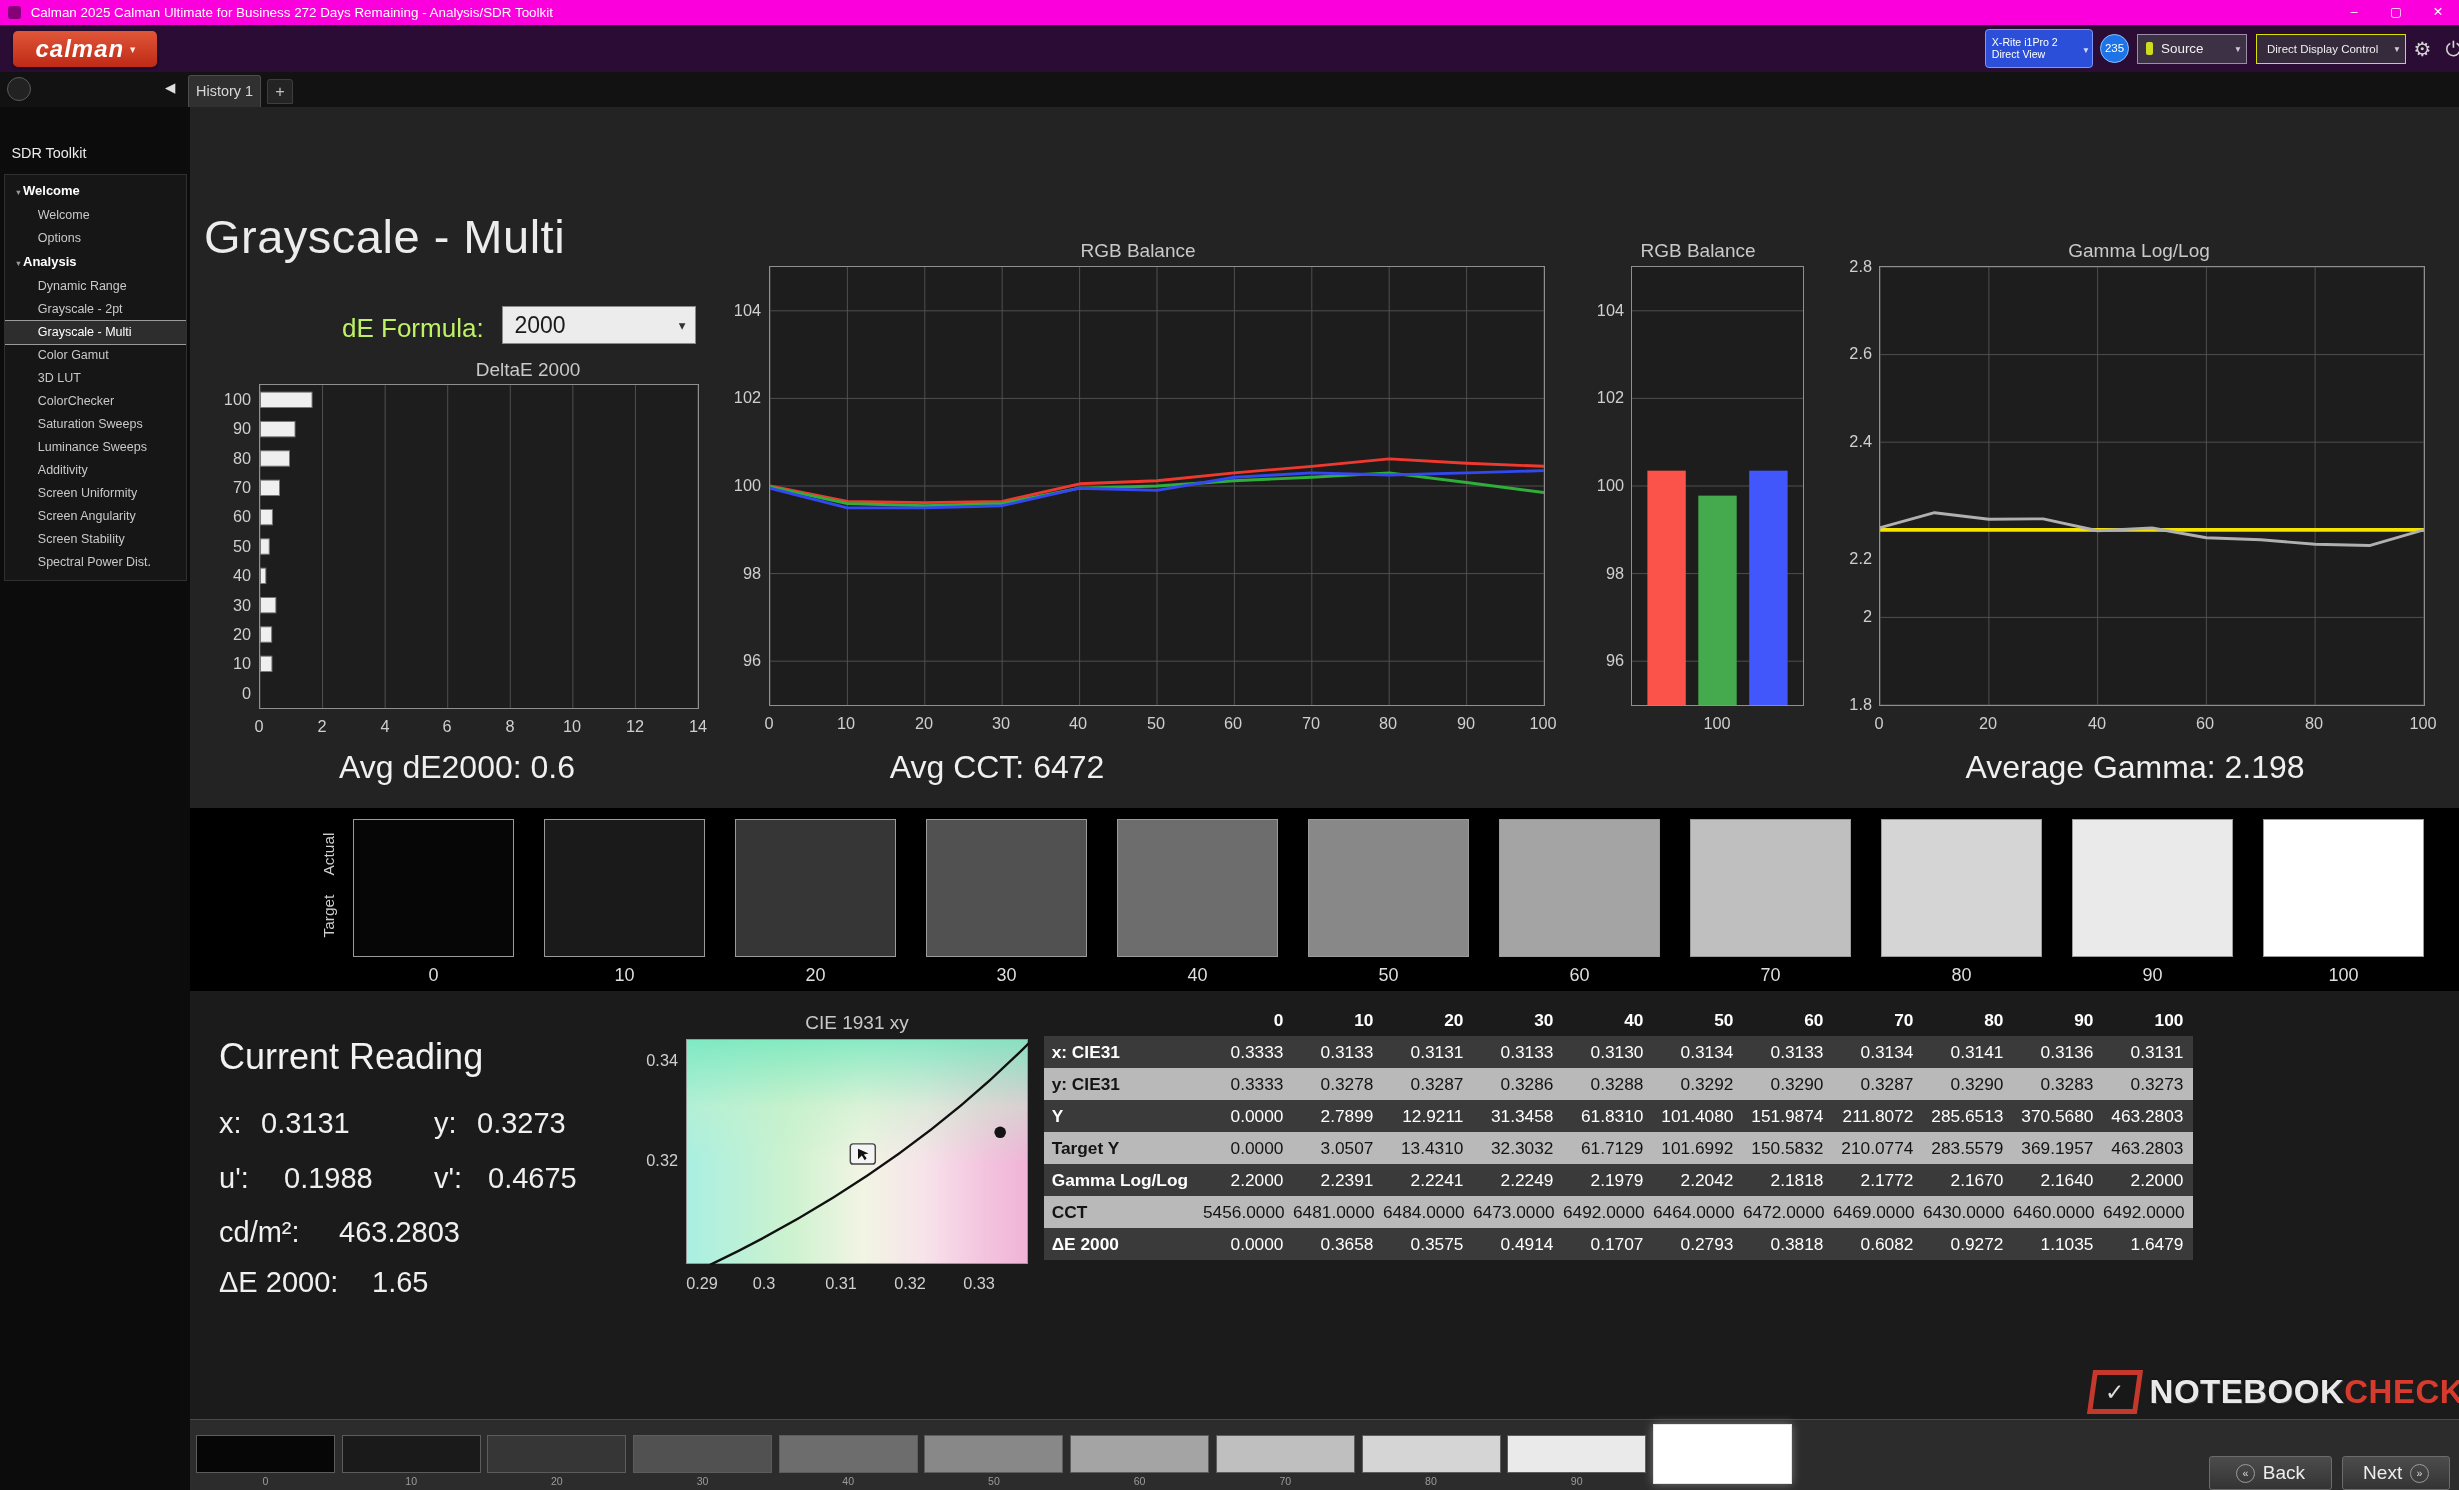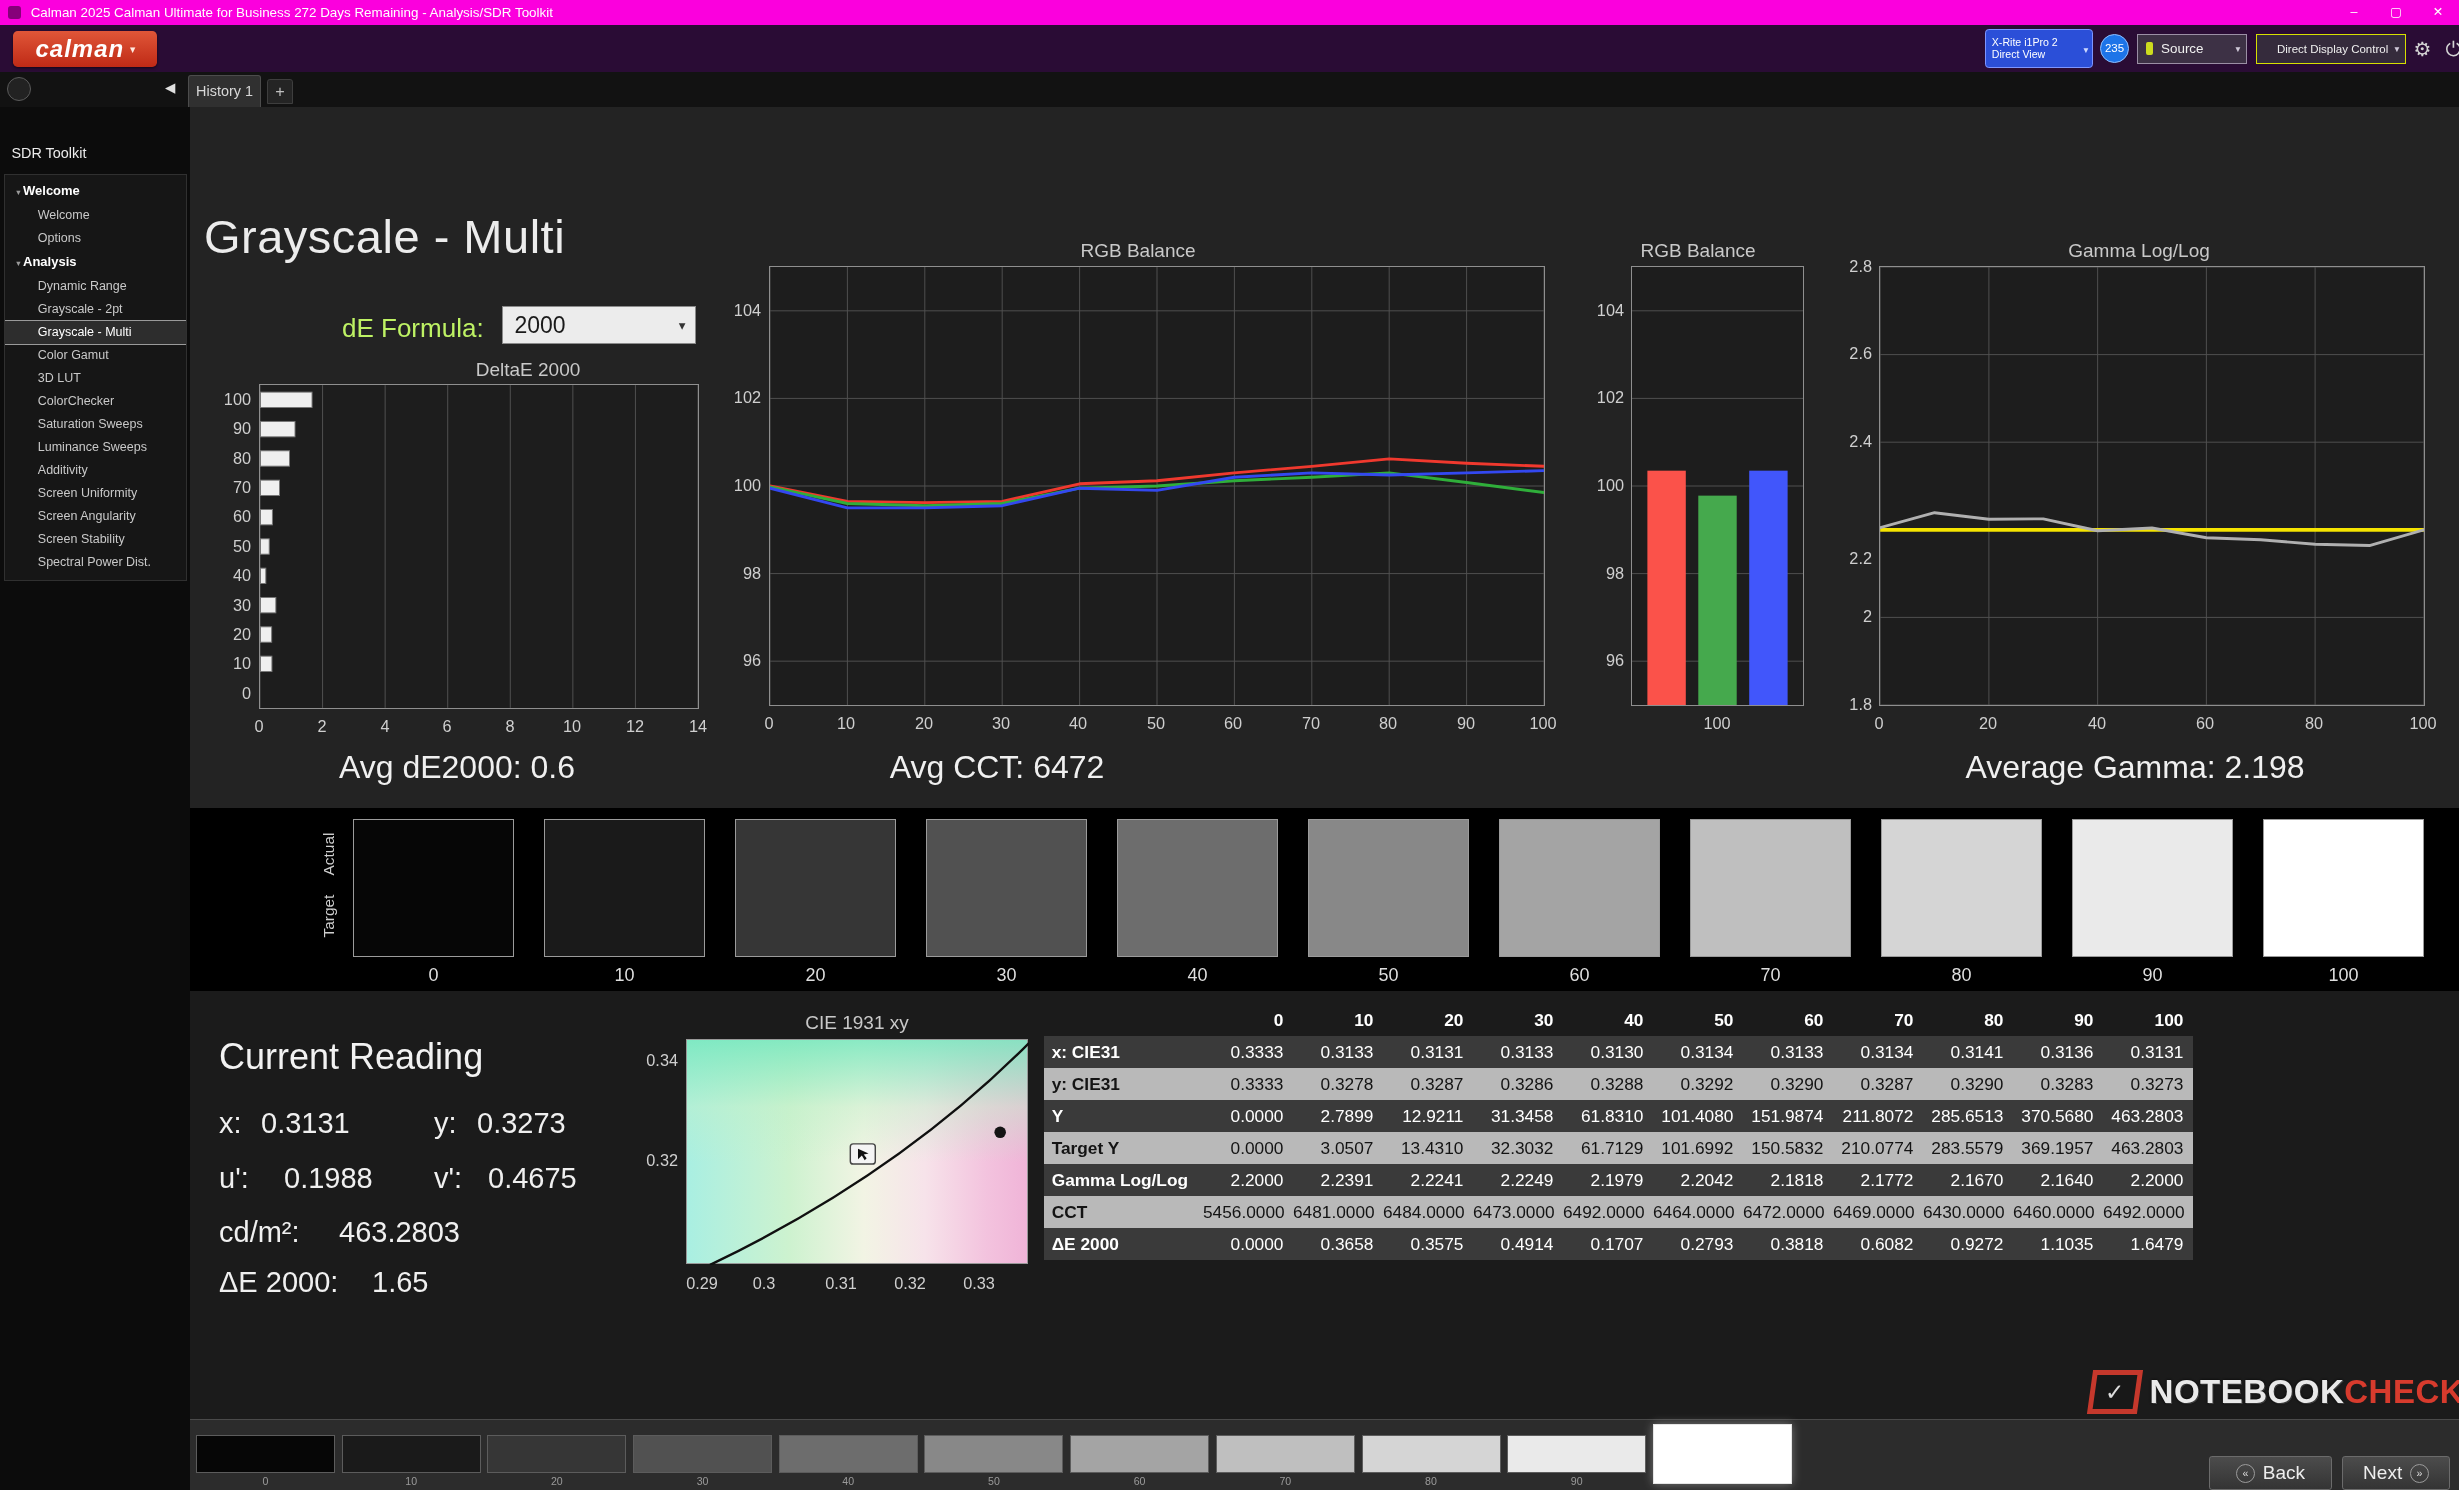--- a/index.html
+++ b/index.html
@@ -18,21 +18,21 @@
   .logo-btn{position:absolute;left:13.4px;top:5.8px;width:144px;height:36px;background:linear-gradient(#e05638,#bf2a16);border-radius:4.8px;display:flex;align-items:center;justify-content:center;gap:5.8px;box-shadow:0 1px 2.9px rgba(0,0,0,.6);}
   .logo-text{font-style:italic;font-weight:bold;font-size:24px;color:#fff;letter-spacing:1px;}
   .logo-caret{font-size:10.6px;color:#ffe9e0;}
   .meter-btn{position:absolute;left:1985px;top:3.8px;width:108px;height:39px;background:#2b4fd8;border:1px solid #7d96ff;border-radius:3.8px;color:#fff;display:flex;flex-direction:column;justify-content:center;padding-left:5.8px;line-height:12.5px;}
   .meter-line{font-size:10.6px;white-space:nowrap;}
   .meter-caret{position:absolute;right:3.8px;top:14.4px;font-size:9.6px;color:#cdd8ff;}
   .badge{position:absolute;left:2100px;top:8.6px;width:29px;height:29px;border-radius:50%;background:#1d74e8;border:1.9px solid #8fc0ff;color:#fff;font-size:11.5px;display:flex;align-items:center;justify-content:center;}
   .source-dd{position:absolute;left:2137px;top:8.6px;width:110px;height:30px;background:#3d3145;border:1px solid #9b8fa5;color:#f0f0f0;font-size:13.4px;display:flex;align-items:center;gap:7.7px;padding-left:7.7px;}
   .dd-dot{width:7.7px;height:13.4px;background:#cddc1e;border-radius:1.9px;}
   .dd-caret{position:absolute;right:5.8px;font-size:9.6px;color:#cfc8d8;}
-  .ddc-dd{position:absolute;left:2256px;top:8.6px;width:150px;height:30px;background:#352b3c;border:1.9px solid #d7e000;color:#f0f0f0;font-size:11.5px;display:flex;align-items:center;padding-left:20px;}
+  .ddc-dd{position:absolute;left:2256px;top:8.6px;width:150px;height:30px;background:#352b3c;border:1.9px solid #d7e000;color:#f0f0f0;font-size:11.5px;display:flex;align-items:center;padding-left:10px;}
   .iconbtn{position:absolute;top:8.6px;width:31px;height:31px;font-size:20px;color:#d5d5d5;text-align:center;line-height:31px;}
   .iconbtn.gear{left:2407px;}
   .iconbtn.power{left:2438px;}
 
   
   .tabbar{position:absolute;left:0;top:72px;width:2459px;height:35px;background:#121212;z-index:8;}
   .nav-circle{position:absolute;left:6.7px;top:4.8px;width:24px;height:24px;border-radius:50%;border:1.9px solid #5a5a5a;background:#222;}
   .collapse-arrow{position:absolute;left:165px;top:7.7px;font-size:13.4px;color:#e0e0e0;}
   .tab{position:absolute;left:188px;top:2.9px;width:73px;height:32px;background:#303030;border:1px solid #4c4c4c;border-bottom:none;border-radius:2.9px 2.9px 0 0;color:#d8d8d8;font-size:14.4px;text-align:center;line-height:30px;}
   .tab-add{position:absolute;left:267px;top:6.7px;width:26px;height:25px;background:#242424;border:1px solid #3e3e3e;color:#c0c0c0;font-size:16.3px;text-align:center;line-height:23px;border-radius:2.9px 2.9px 0 0;}

